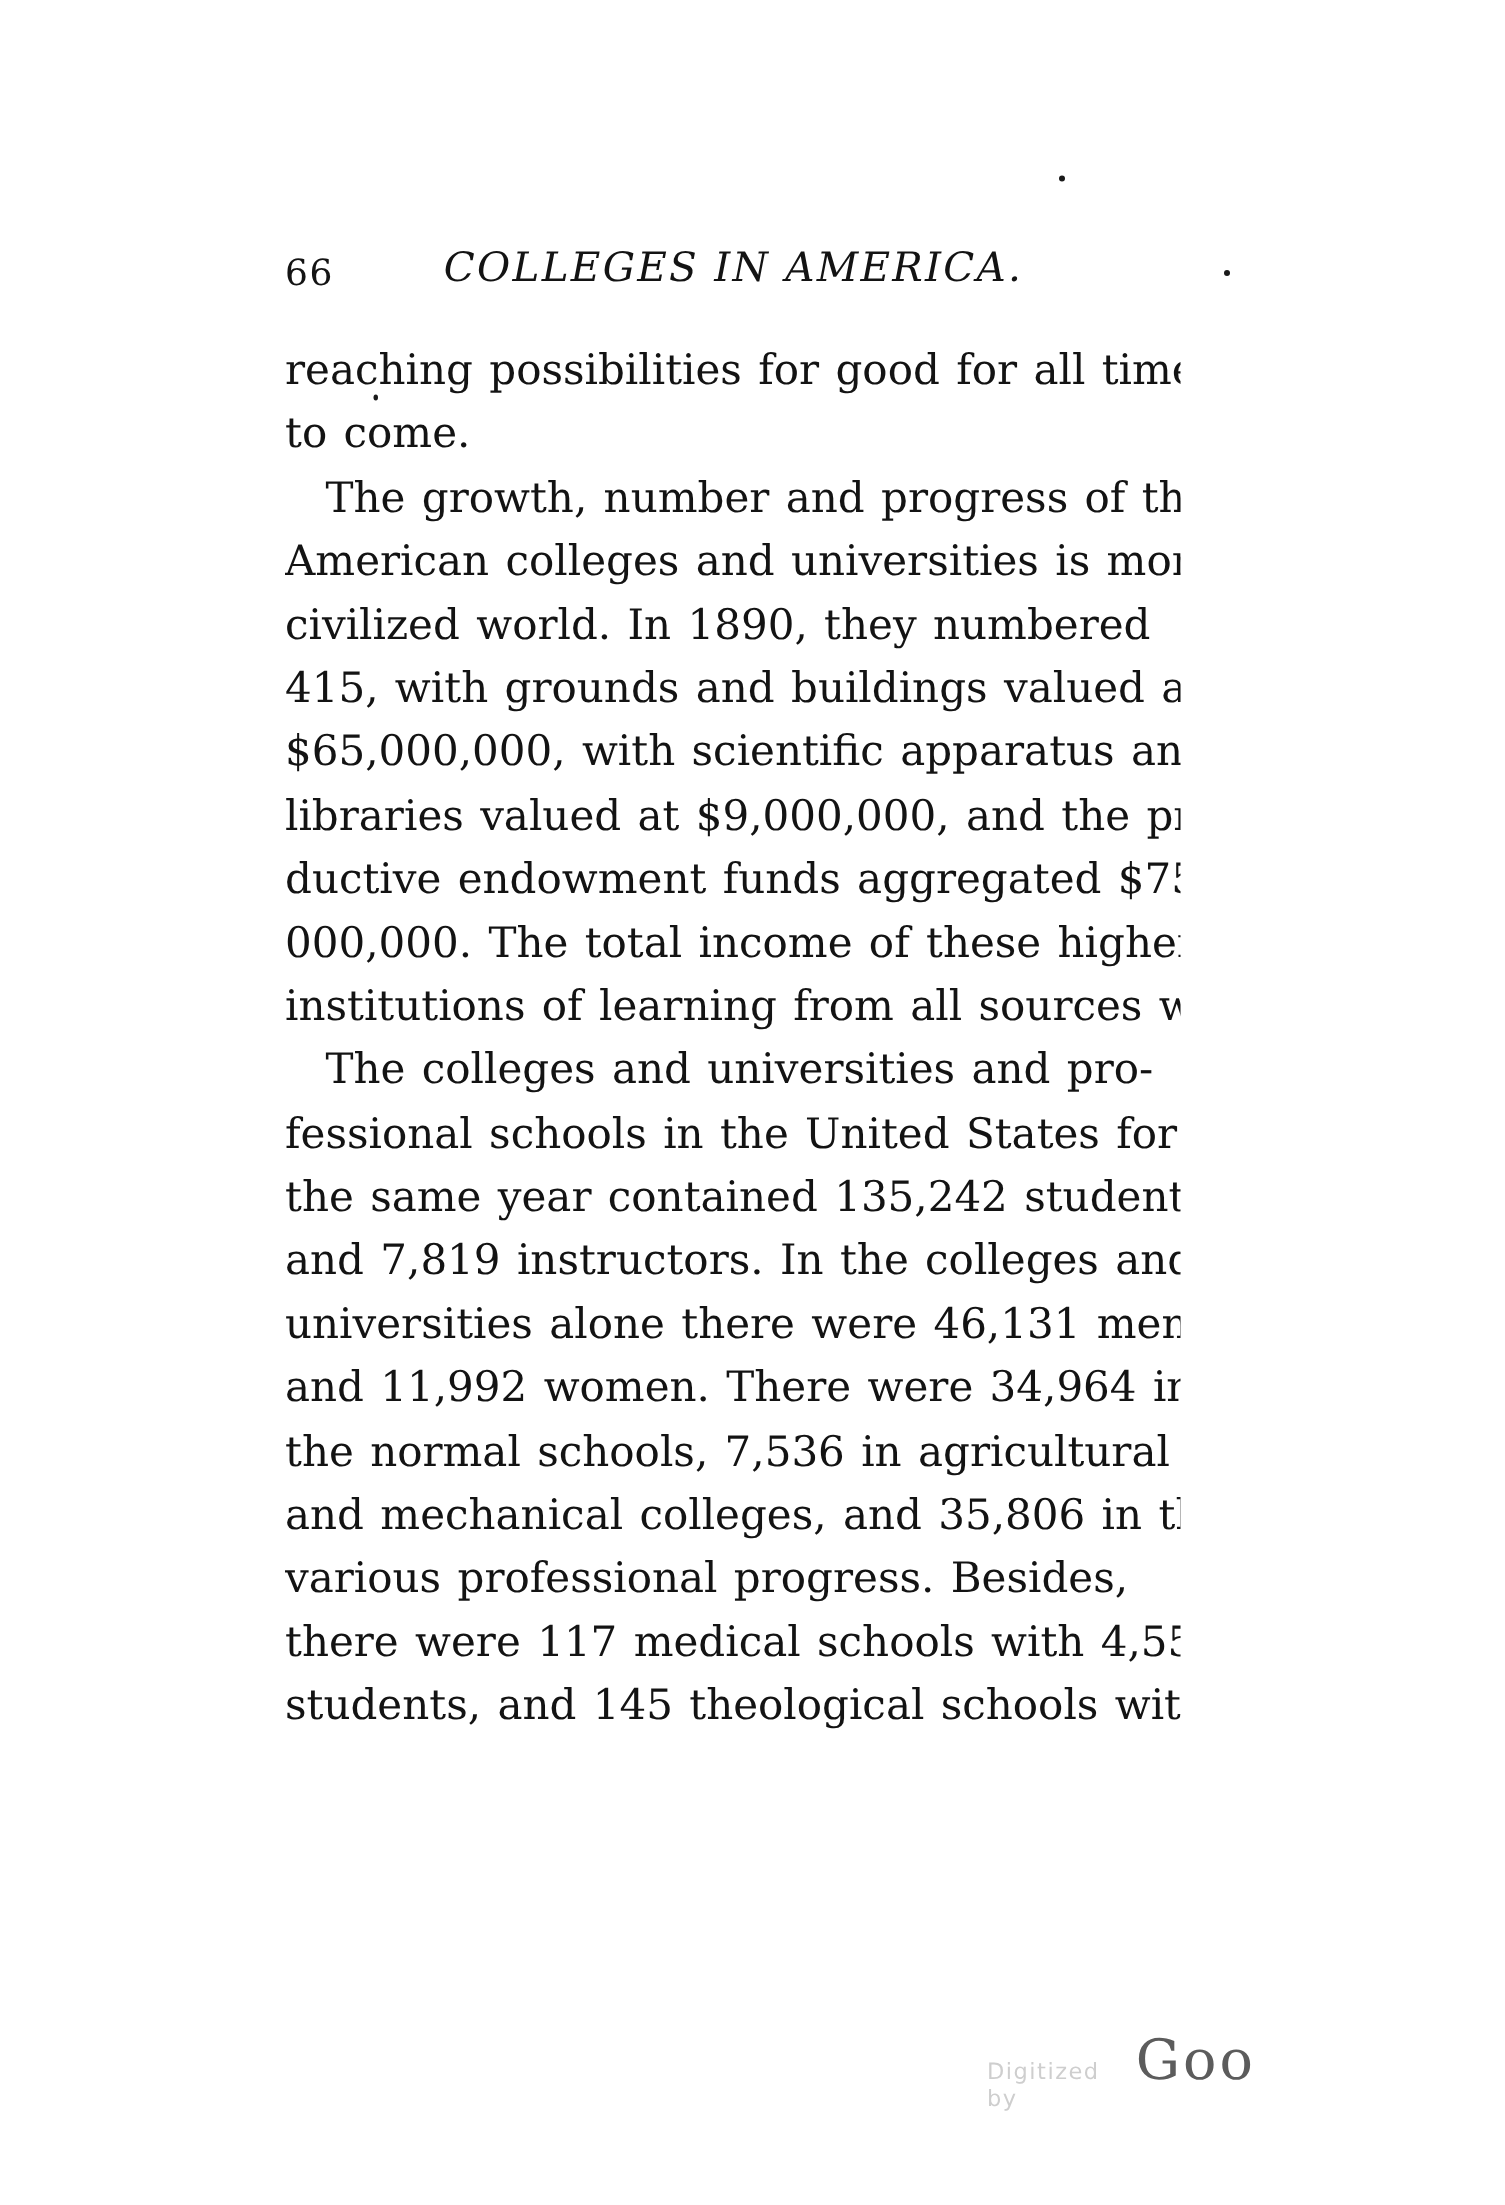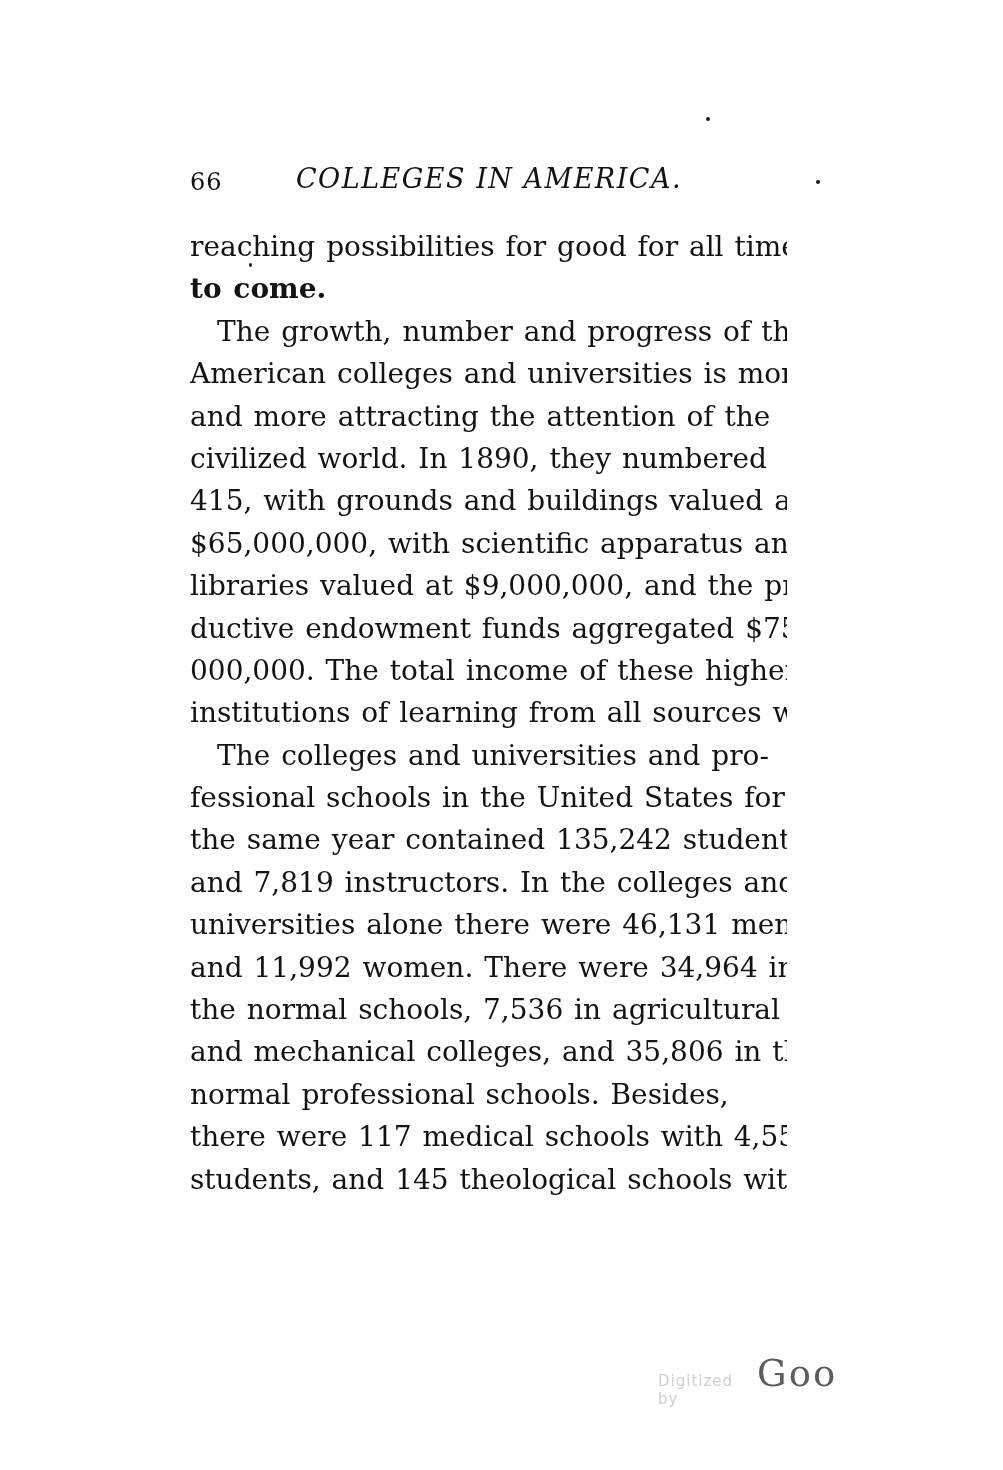--- a/index.html
+++ b/index.html
@@ -59,21 +59,20 @@
   
   .line.just::after {
     content: "";
     display: inline-block;
     width: 100%;
     height: 0;
   }
   .line.end {
     text-align: right;
     text-align-last: left;
-    font-weight: bold;
   }
   .line.indent {
     padding-left: 27px;
   }
   
   .speck {
     position: absolute;
     background: #1a1a1a;
     border-radius: 50%;
   }
@@ -113,37 +112,36 @@
   <div class="running-head">
     <span class="page-number">66</span>
     <div class="head-title">COLLEGES IN AMERICA.</div>
   </div>
 
   <div class="body-text">
     <div class="line just">reaching possibilities for good for all time</div>
     <div class="line end">to come.</div>
     <div class="line just indent">The growth, number and progress of the</div>
     <div class="line just">American colleges and universities is more</div>
-    <div class="line just">and more attracting the attention of the</div>
     <div class="line just">civilized world. In 1890, they numbered</div>
     <div class="line just">415, with grounds and buildings valued at</div>
     <div class="line just">$65,000,000, with scientific apparatus and</div>
     <div class="line just">libraries valued at $9,000,000, and the pro-</div>
     <div class="line just">ductive endowment funds aggregated $75,-</div>
     <div class="line just">000,000. The total income of these higher</div>
     <div class="line just">institutions of learning from all sources was</div>
     <div class="line just indent">The colleges and universities and pro-</div>
     <div class="line just">fessional schools in the United States for</div>
     <div class="line just">the same year contained 135,242 students</div>
     <div class="line just">and 7,819 instructors. In the colleges and</div>
     <div class="line just">universities alone there were 46,131 men</div>
     <div class="line just">and 11,992 women. There were 34,964 in</div>
     <div class="line just">the normal schools, 7,536 in agricultural</div>
     <div class="line just">and mechanical colleges, and 35,806 in the</div>
-    <div class="line just">normal professional schools. Besides,</div>
+    <div class="line just">various professional progress. Besides,</div>
     <div class="line just">there were 117 medical schools with 4,552</div>
     <div class="line just">students, and 145 theological schools with</div>
   </div>
 
   <div class="speck s1"></div>
   <div class="speck s2"></div>
   <div class="speck s3"></div>
   <div class="speck s4"></div>
 
   <div class="watermark">

